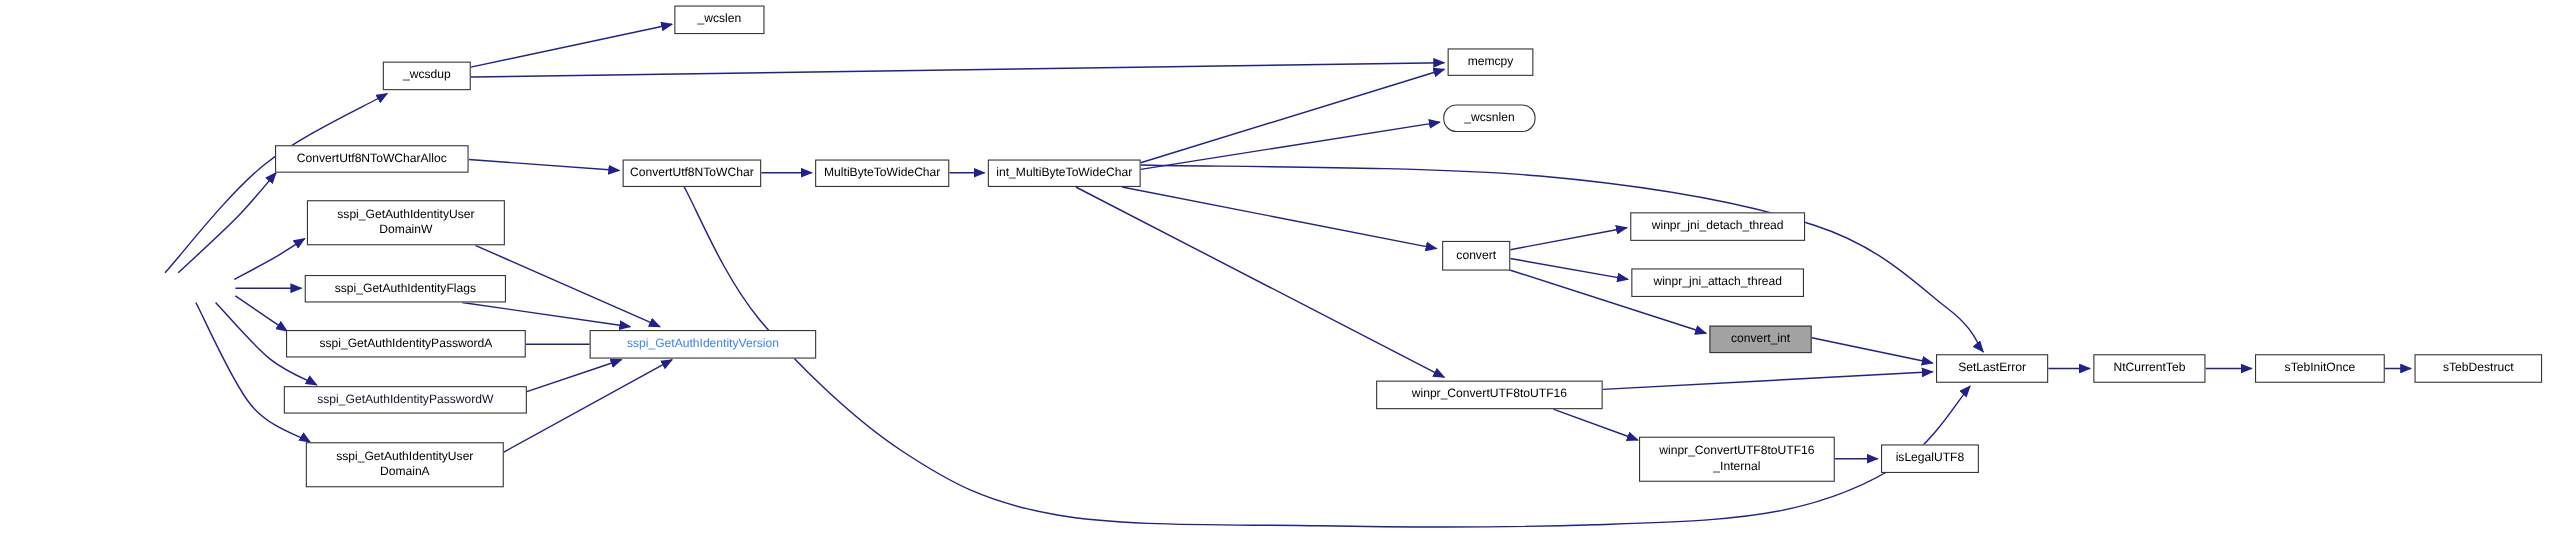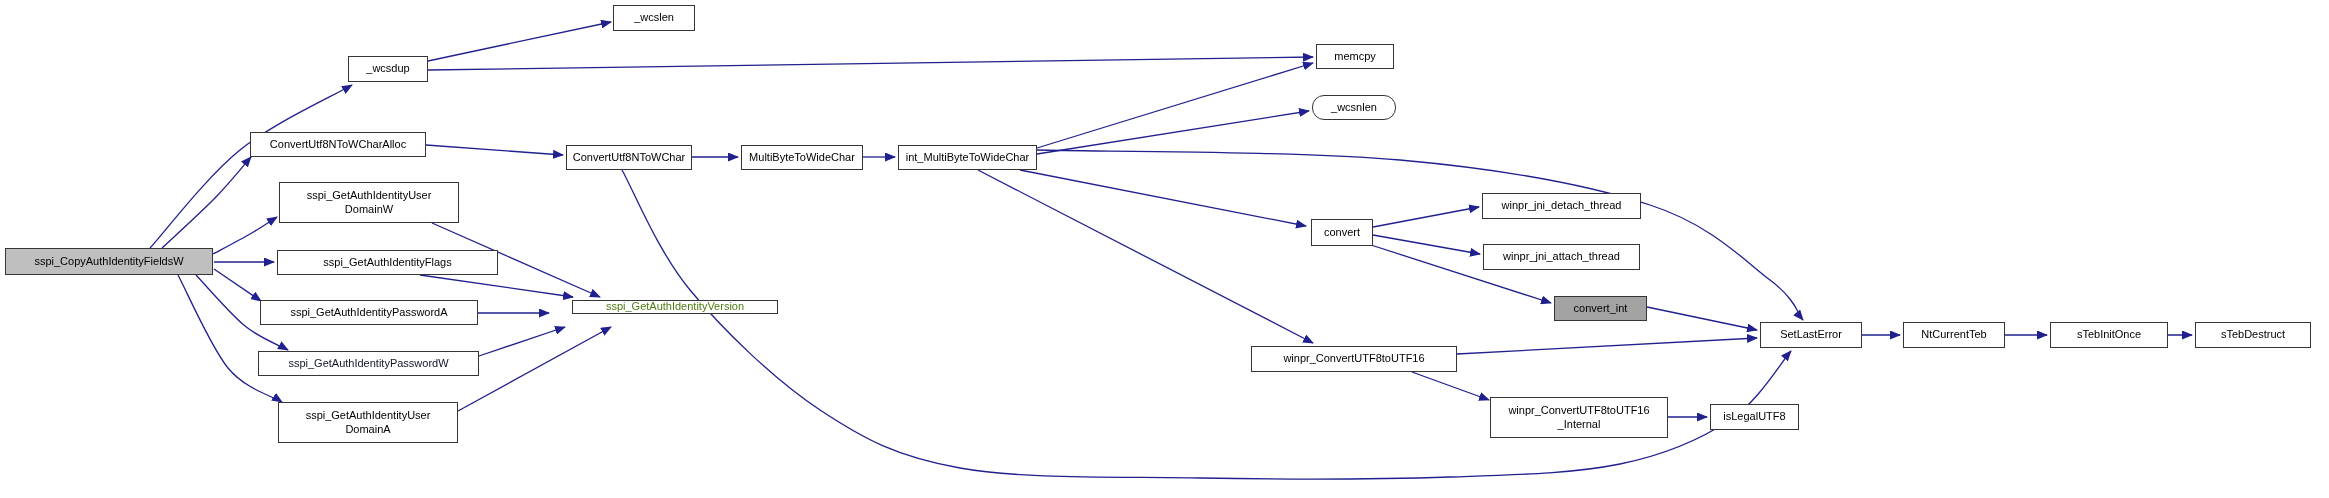--- a/index.html
+++ b/index.html
@@ -66,50 +66,47 @@
       <path class="edge" d="M1647,307 L1757,330" stroke="#20208f" marker-end="url(#arrow)"></path>
       <path class="edge" d="M1457,354 L1757,338" stroke="#20208f" marker-end="url(#arrow)"></path>
       <path class="edge" d="M1412,372 L1489,400" stroke="#20208f" marker-end="url(#arrow)"></path>
       <path class="edge" d="M1668,417 L1707,417" stroke="#20208f" marker-end="url(#arrow)"></path>
       <path class="edge" d="M622,170 C633.3333333333334,190 657,250 690,290 C723,330 775,380.3333333333333 820,410 C865,439.6666666666667 896.6666666666666,456.6666666666667 960,468 C1023.3333333333334,479.3333333333333 1118.3333333333333,476.5 1200,478 C1281.6666666666667,479.5 1380,479.3333333333333 1450,477 C1520,474.6666666666667 1573.3333333333333,473.5 1620,464 C1666.6666666666667,454.5 1701.5,438.8333333333333 1730,420 C1758.5,401.1666666666667 1780.8333333333333,362.5 1791,351" stroke="#20208f" marker-end="url(#arrow)"></path>
       <path class="edge" d="M1862,335 L1900,335" stroke="#20208f" marker-end="url(#arrow)"></path>
       <path class="edge" d="M2005,335 L2047,335" stroke="#20208f" marker-end="url(#arrow)"></path>
       <path class="edge" d="M2152,335 L2192,335" stroke="#20208f" marker-end="url(#arrow)"></path>
     </svg>
 
-<div class="node highlight" style="left: 5px; top: 248px; width: 208px; height: 27px; border-color: rgb(53, 53, 53); background: rgb(191, 191, 191); color: rgb(0, 0, 0);">
-      <span>sspi_CopyAuthIdentityFieldsW</span>
-    </div>
     <div class="node" style="left: 613px; top: 5px; width: 82px; height: 26px; border-color: rgb(53, 53, 53); background: rgb(255, 255, 255); color: rgb(0, 0, 0);">
       <span>_wcslen</span>
     </div>
     <div class="node" style="left: 348px; top: 56px; width: 80px; height: 26px; border-color: rgb(53, 53, 53); background: rgb(255, 255, 255); color: rgb(0, 0, 0);">
       <span>_wcsdup</span>
     </div>
     <div class="node" style="left: 250px; top: 132px; width: 176px; height: 25px; border-color: rgb(53, 53, 53); background: rgb(255, 255, 255); color: rgb(0, 0, 0);">
       <span>ConvertUtf8NToWCharAlloc</span>
     </div>
     <div class="node" style="left: 279px; top: 182px; width: 180px; height: 41px; border-color: rgb(53, 53, 53); background: rgb(255, 255, 255); color: rgb(0, 0, 0);">
       <span>sspi_GetAuthIdentityUser</span>
       <span>DomainW</span>
     </div>
-    <div class="node" style="left: 277px; top: 250px; width: 221px; height: 25px; border-color: rgb(53, 53, 53); background: rgb(255, 255, 255); color: rgb(0, 0, 0);">
+    <div class="node" style="left: 277px; top: 250px; width: 183px; height: 25px; border-color: rgb(53, 53, 53); background: rgb(255, 255, 255); color: rgb(0, 0, 0);">
       <span>sspi_GetAuthIdentityFlags</span>
     </div>
     <div class="node" style="left: 260px; top: 300px; width: 218px; height: 25px; border-color: rgb(53, 53, 53); background: rgb(255, 255, 255); color: rgb(0, 0, 0);">
       <span>sspi_GetAuthIdentityPasswordA</span>
     </div>
     <div class="node" style="left: 258px; top: 351px; width: 221px; height: 25px; border-color: rgb(53, 53, 53); background: rgb(255, 255, 255); color: #0f172a;">
       <span>sspi_GetAuthIdentityPasswordW</span>
     </div>
     <div class="node" style="left: 278px; top: 402px; width: 180px; height: 41px; border-color: rgb(53, 53, 53); background: rgb(255, 255, 255); color: rgb(0, 0, 0);">
       <span>sspi_GetAuthIdentityUser</span>
       <span>DomainA</span>
     </div>
-    <div class="node" style="left: 572px; top: 300px; width: 206px; height: 14px; border-color: rgb(53, 53, 53); background: rgb(255, 255, 255); color: #4d7c0f;">
+    <div class="node" style="left: 536px; top: 300px; width: 206px; height: 26px; border-color: rgb(53, 53, 53); background: rgb(255, 255, 255); color: #3b82f6;">
       <span>sspi_GetAuthIdentityVersion</span>
     </div>
     <div class="node" style="left: 566px; top: 145px; width: 126px; height: 25px; border-color: rgb(53, 53, 53); background: rgb(255, 255, 255); color: rgb(0, 0, 0);">
       <span>ConvertUtf8NToWChar</span>
     </div>
     <div class="node" style="left: 741px; top: 145px; width: 122px; height: 25px; border-color: rgb(53, 53, 53); background: rgb(255, 255, 255); color: rgb(0, 0, 0);">
       <span>MultiByteToWideChar</span>
     </div>
     <div class="node" style="left: 898px; top: 145px; width: 139px; height: 25px; border-color: rgb(53, 53, 53); background: rgb(255, 255, 255); color: rgb(0, 0, 0);">
       <span>int_MultiByteToWideChar</span>

